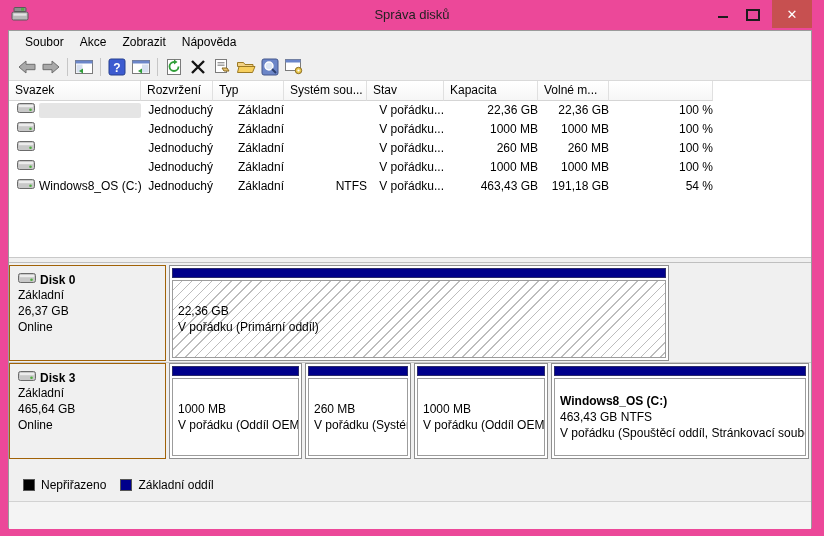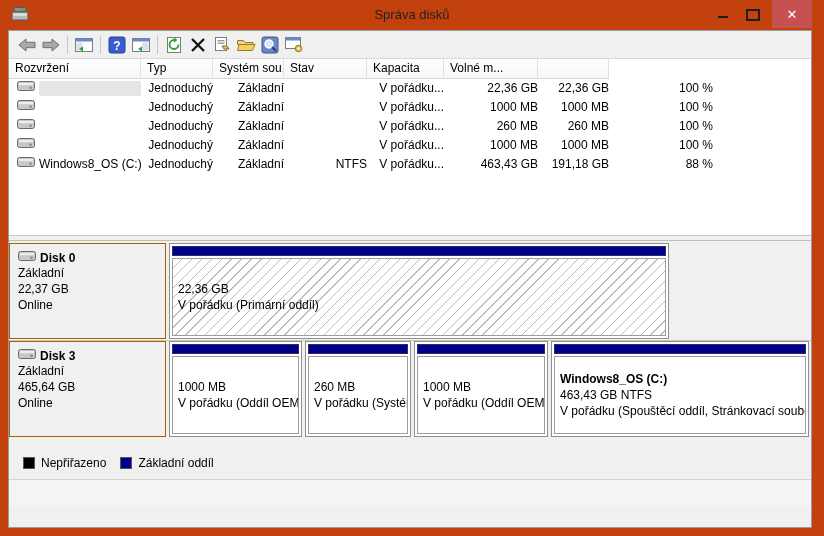--- a/index.html
+++ b/index.html
@@ -1,17 +1,17 @@
 <!DOCTYPE html>
 <html><head>
 <meta charset="utf-8">
 <style>
   html,body{margin:0;padding:0;}
   body{font-family:"Liberation Sans","DejaVu Sans",sans-serif;font-size:12px;color:#000;}
-  #window{position:relative;width:824px;height:536px;background:#c2410c;overflow:hidden;}
+  #window{position:relative;width:824px;height:536px;background:#ec4899;overflow:hidden;}
   
   #titlebar{position:absolute;left:0;top:0;width:100%;height:30px;}
   #title-icon{position:absolute;left:11px;top:7px;}
   #title-text{position:absolute;left:0;top:0;width:100%;height:30px;line-height:30px;text-align:center;font-size:13px;color:#222;}
   #controls{position:absolute;right:12px;top:0;height:28px;display:flex;align-items:stretch;}
   .ctrl{width:30px;display:flex;align-items:center;justify-content:center;cursor:default;}
   .min-glyph{width:10px;height:2px;background:#1d1d1d;margin-top:6px;}
   .max-glyph{width:10px;height:8px;border:2px solid #1d1d1d;background:transparent;margin-top:2px;}
   #close-btn{width:40px;background:#c75050;display:flex;align-items:center;justify-content:center;color:#fff;font-size:13px;font-weight:bold;margin-left:4px;}
   
@@ -76,20 +76,26 @@
       <div class="ctrl">
           <div class="max-glyph"></div>
         </div>
       <div id="close-btn">
           <span>✕</span>
         </div>
     </div>
   </div>
 
   <div id="content">
+    <div id="menubar">
+        <div class="menu-item">Soubor</div>
+        <div class="menu-item">Akce</div>
+        <div class="menu-item">Zobrazit</div>
+        <div class="menu-item">Nápověda</div>
+      </div>
     <div id="toolbar">
         <div class="tb-icon">
           <svg width="20" height="16" viewBox="0 0 20 16">
             <path d="M2 8 L9 2 V5.3 H18 V10.7 H9 V14 Z" fill="#a9a9a9" stroke="#6e6e6e"></path>
           </svg>
         </div>
         <div class="tb-icon">
           <svg width="20" height="16" viewBox="0 0 20 16">
             <path d="M18 8 L11 2 V5.3 H2 V10.7 H11 V14 Z" fill="#a9a9a9" stroke="#6e6e6e"></path>
           </svg>
@@ -156,20 +162,21 @@
           <svg width="20" height="18" viewBox="0 0 20 18">
             <rect x="1.5" y="1.5" width="15" height="11" fill="#fff" stroke="#7b7b7b"></rect>
             <rect x="1.5" y="1.5" width="15" height="3" fill="#6b86c9"></rect>
             <circle cx="14.5" cy="12.5" r="3.2" fill="#e9c94e" stroke="#8a6a20"></circle>
             <circle cx="14.5" cy="12.5" r="1.1" fill="#fff"></circle>
           </svg>
         </div>
       </div>
     <div id="list-area">
       <div id="table-header" class="grid-row">
+          <div class="hcell">Svazek</div>
           <div class="hcell">Rozvržení</div>
           <div class="hcell">Typ</div>
           <div class="hcell">Systém sou...</div>
           <div class="hcell">Stav</div>
           <div class="hcell">Kapacita</div>
           <div class="hcell">Volné m...</div>
           <div class="hcell"></div>
         </div>
       <div id="table-body">
           <div class="grid-row trow">
@@ -252,39 +259,39 @@
                   <circle cx="13.5" cy="7.8" r="1.3" fill="#4fae3f"></circle>
                 </svg></span>
               <span>Windows8_OS (C:)</span>
             </div>
             <div class="tcell">Jednoduchý</div>
             <div class="tcell">Základní</div>
             <div class="tcell">NTFS</div>
             <div class="tcell">V pořádku...</div>
             <div class="tcell">463,43 GB</div>
             <div class="tcell">191,18 GB</div>
-            <div class="tcell">88 %</div>
+            <div class="tcell">54 %</div>
             <div class="tcell"></div>
           </div>
         </div>
     </div>
     <div id="splitter"></div>
     <div id="disks">
         <div class="disk-row">
           <div class="disk-label">
             <div class="dname">
               <span><svg width="18" height="12" viewBox="0 0 18 12">
                   <rect x="0.5" y="1.5" width="17" height="9" rx="2" fill="#c8c8c8" stroke="#6b6b6b"></rect>
                   <rect x="2" y="3" width="14" height="2.2" fill="#ececec"></rect>
                   <circle cx="13.5" cy="7.8" r="1.3" fill="#4fae3f"></circle>
                 </svg></span>
               <span>Disk 0</span>
             </div>
             <div class="dline">Základní</div>
-            <div class="dline">22,37 GB</div>
+            <div class="dline">26,37 GB</div>
             <div class="dline">Online</div>
           </div>
           <div class="disk-graphics">
             <div class="partition" style="width: 500px;">
               <div class="part-head"></div>
               <div class="part-body hatched">
                 <div class="pline">22,36 GB</div>
                 <div class="pline">V pořádku (Primární oddíl)</div>
               </div>
             </div>

